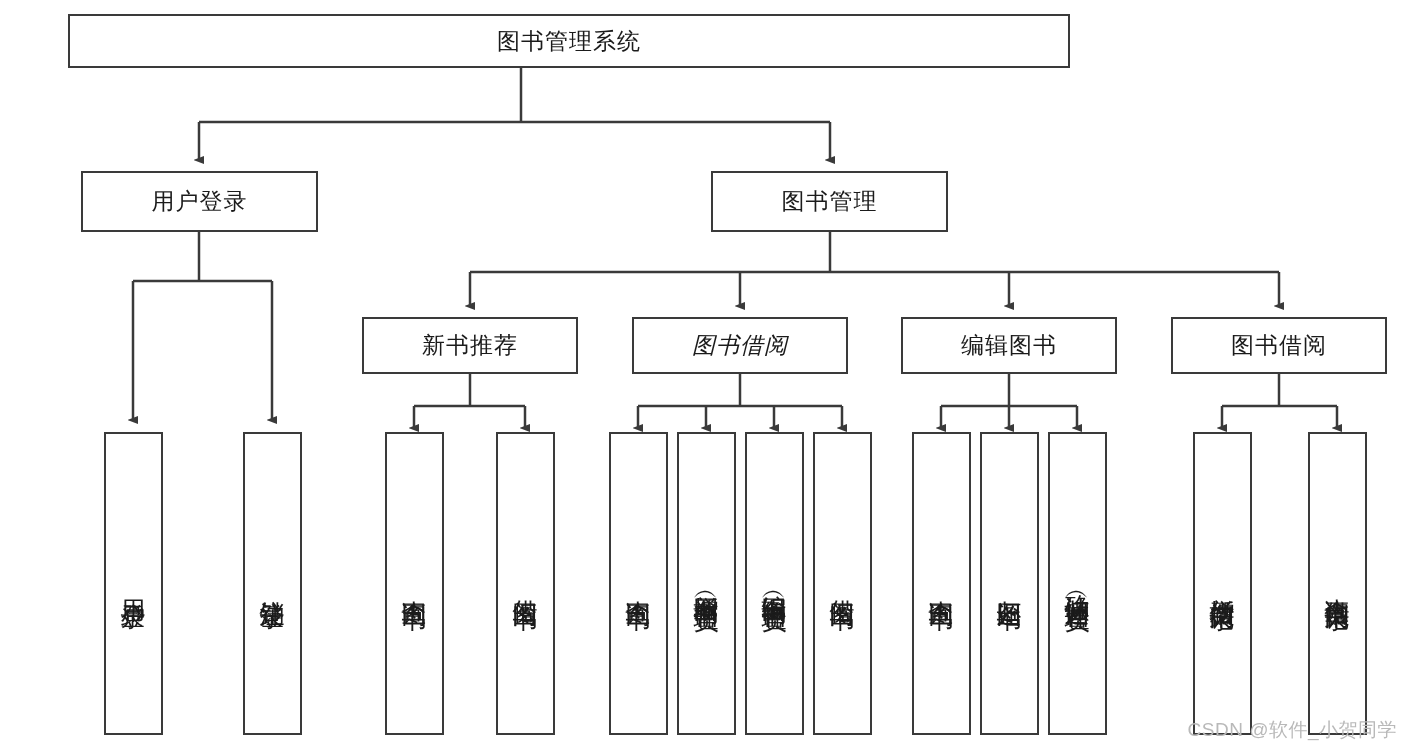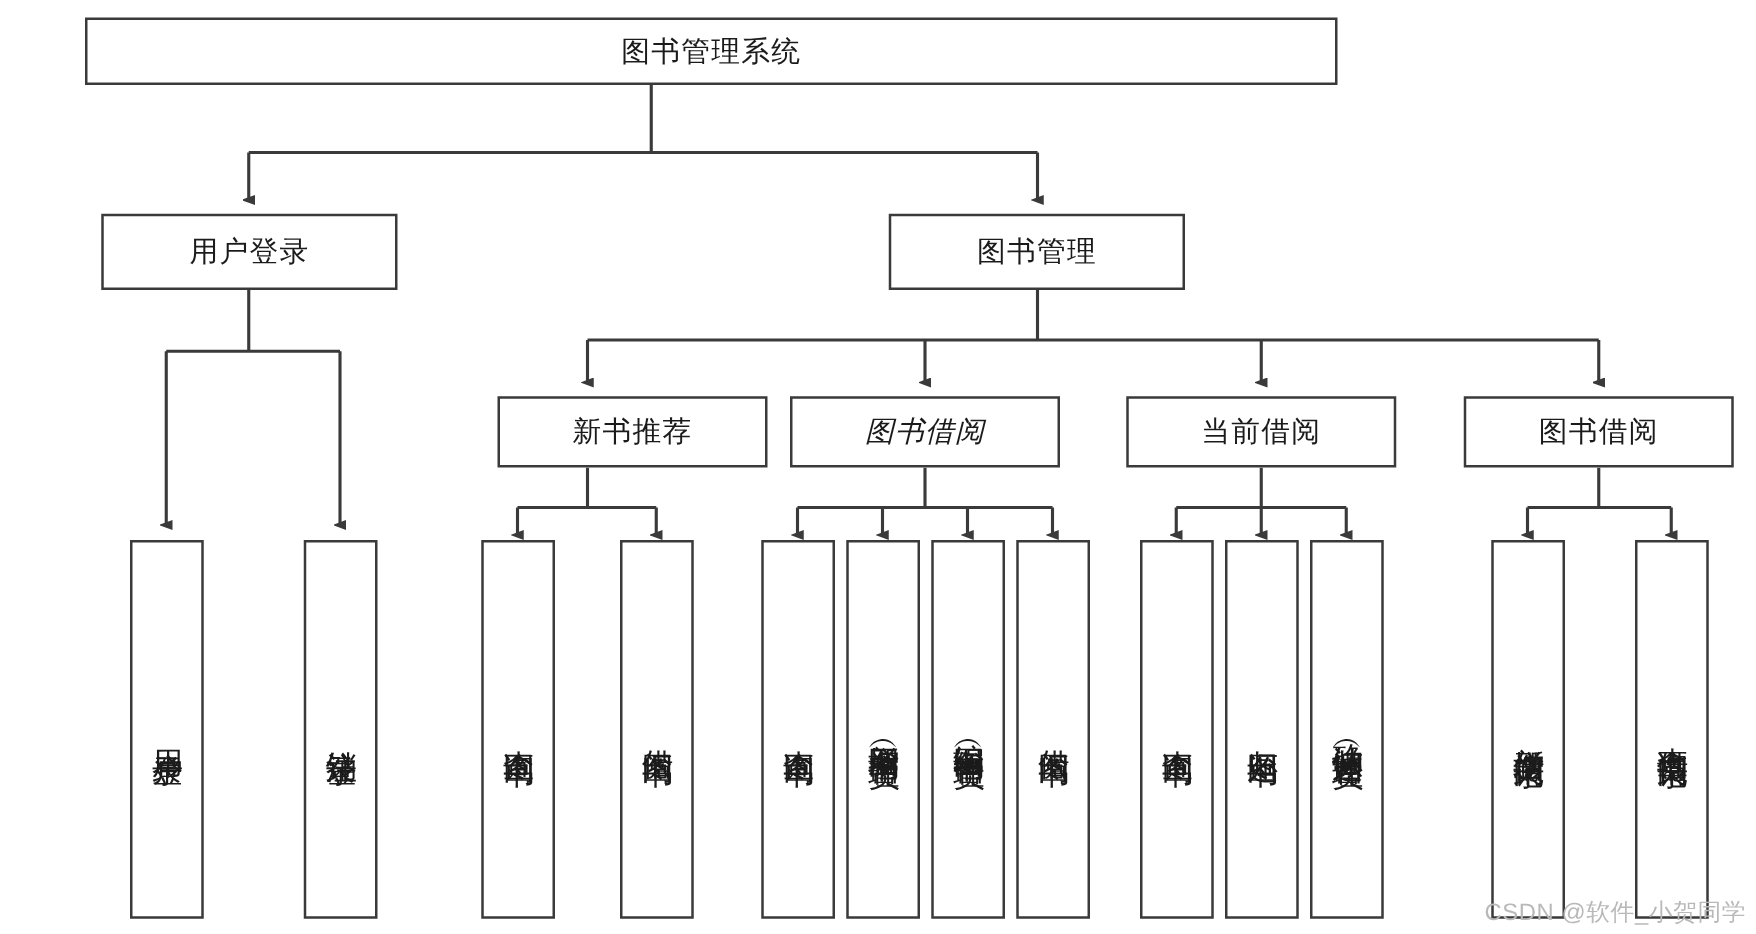--- a/index.html
+++ b/index.html
@@ -123,23 +123,23 @@
       <path d="M1222,406 L1222,428" marker-end="url(#arrow)"></path>
       <path d="M1337,406 L1337,428" marker-end="url(#arrow)"></path>
     </g>
   </svg>
 
   <div class="node horizontal" style="left:20px; top:14px; width:1002px; height:54px;margin-left:48px;">图书管理系统</div>
 
   <div class="node horizontal" style="left:81px; top:171px; width:237px; height:61px;">用户登录</div>
   <div class="node horizontal" style="left:711px; top:171px; width:237px; height:61px;">图书管理</div>
 
-  <div class="node horizontal" style="left:362px; top:317px; width:216px; height:57px;margin-left:36px;">新书推荐</div>
+  <div class="node horizontal" style="left:362px; top:317px; width:216px; height:57px;">新书推荐</div>
   <div class="node horizontal" style="left:632px; top:317px; width:216px; height:57px;font-style:italic;">图书借阅</div>
-  <div class="node horizontal" style="left:901px; top:317px; width:216px; height:57px;">当前借阅</div>
+  <div class="node horizontal" style="left:901px; top:317px; width:216px; height:57px;">编辑图书</div>
   <div class="node horizontal" style="left:1171px; top:317px; width:216px; height:57px;">图书借阅</div>
 
   <div class="node vertical" style="left:104px; top:432px; width:59px; height:303px;">
     <span>用户登录</span>
   </div>
   <div class="node vertical" style="left:243px; top:432px; width:59px; height:303px;">
     <span>注销登录</span>
   </div>
 
   <div class="node vertical" style="left:385px; top:432px; width:59px; height:303px;">

